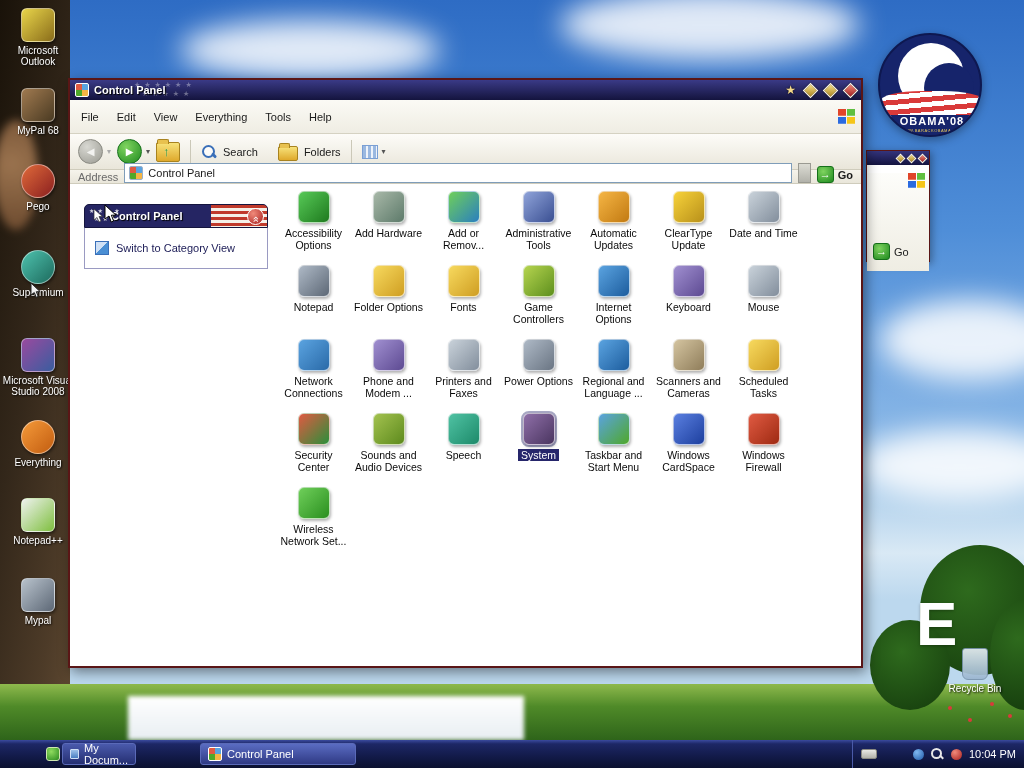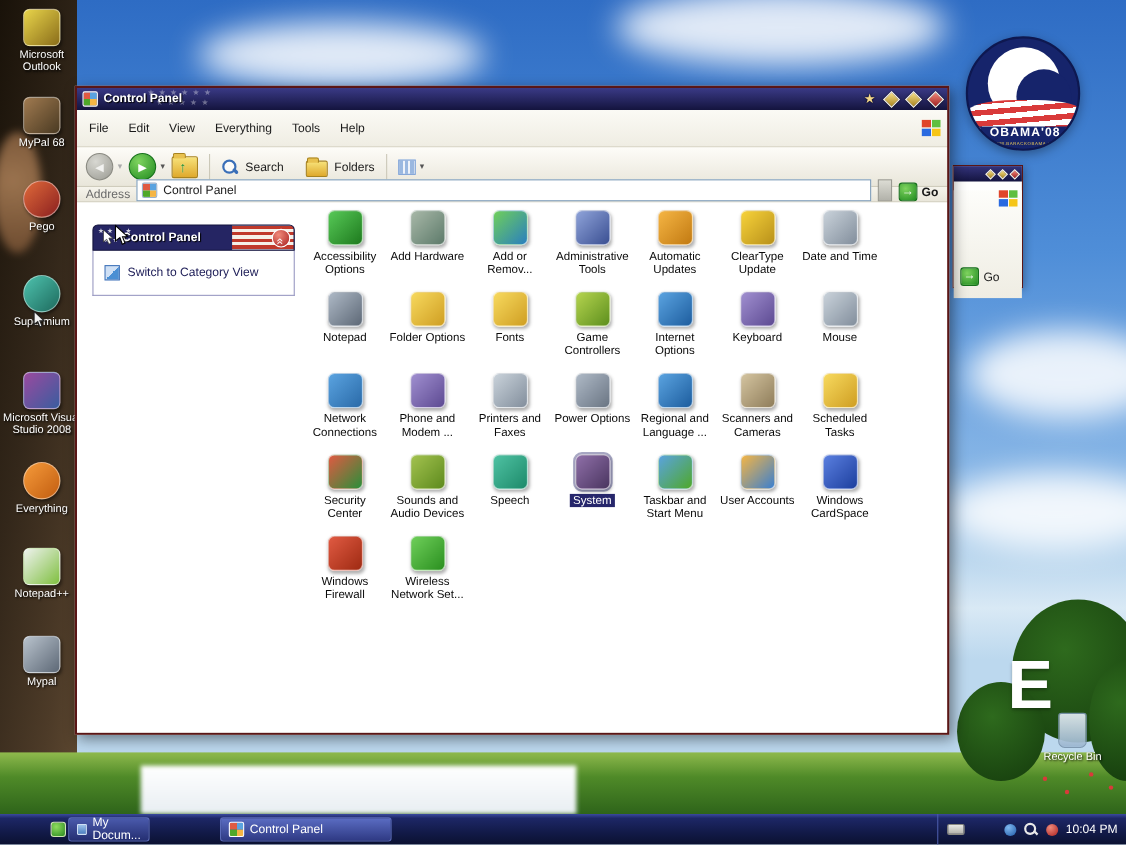--- a/index.html
+++ b/index.html
@@ -415,24 +415,20 @@
           </div>
         <div class="cp-item selected">
             <div class="cp-ico" style="background: linear-gradient(135deg, rgb(143, 111, 168), rgb(74, 53, 96));"></div>
             <div class="cp-label">System</div>
           </div>
         <div class="cp-item">
             <div class="cp-ico" style="background: linear-gradient(135deg, rgb(90, 163, 224), rgb(79, 168, 42));"></div>
             <div class="cp-label">Taskbar and Start Menu</div>
           </div>
         <div class="cp-item">
-            <div class="cp-ico" style="background: linear-gradient(135deg, rgb(245, 181, 68), rgb(58, 127, 208));"></div>
-            <div class="cp-label">User Accounts</div>
-          </div>
-        <div class="cp-item">
             <div class="cp-ico" style="background: linear-gradient(135deg, rgb(90, 127, 224), rgb(29, 63, 158));"></div>
             <div class="cp-label">Windows CardSpace</div>
           </div>
         <div class="cp-item">
             <div class="cp-ico" style="background: linear-gradient(135deg, rgb(224, 90, 66), rgb(158, 42, 18));"></div>
             <div class="cp-label">Windows Firewall</div>
           </div>
         <div class="cp-item">
             <div class="cp-ico" style="background: linear-gradient(135deg, rgb(111, 207, 90), rgb(42, 143, 31));"></div>
             <div class="cp-label">Wireless Network Set...</div>

